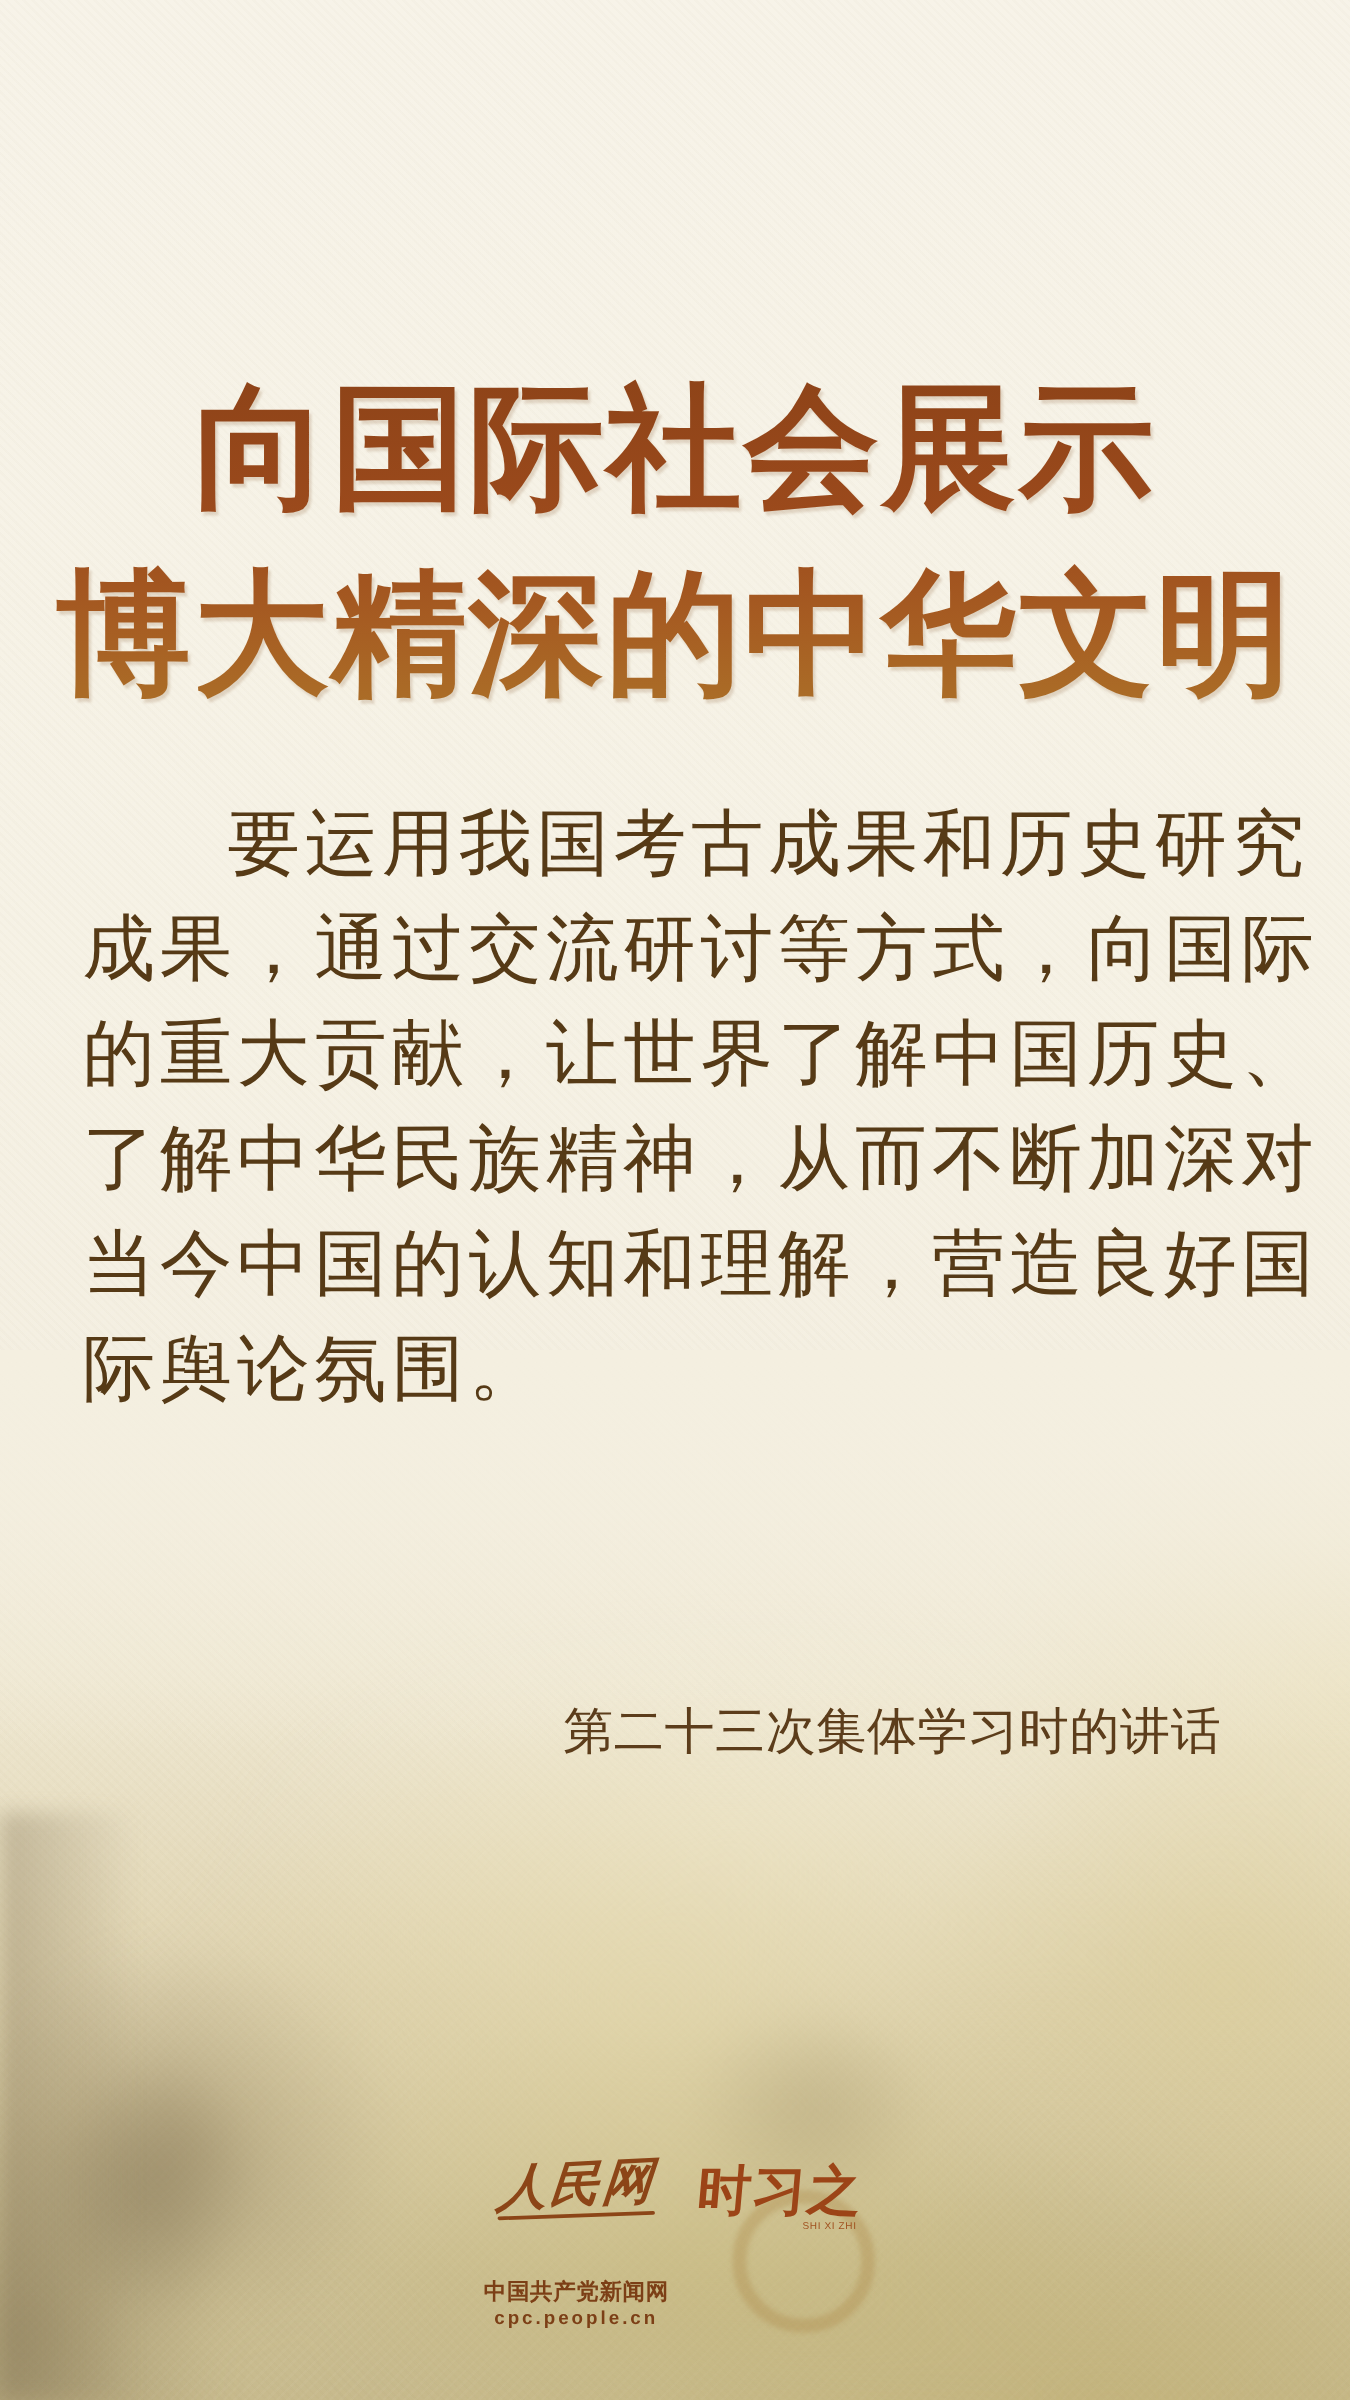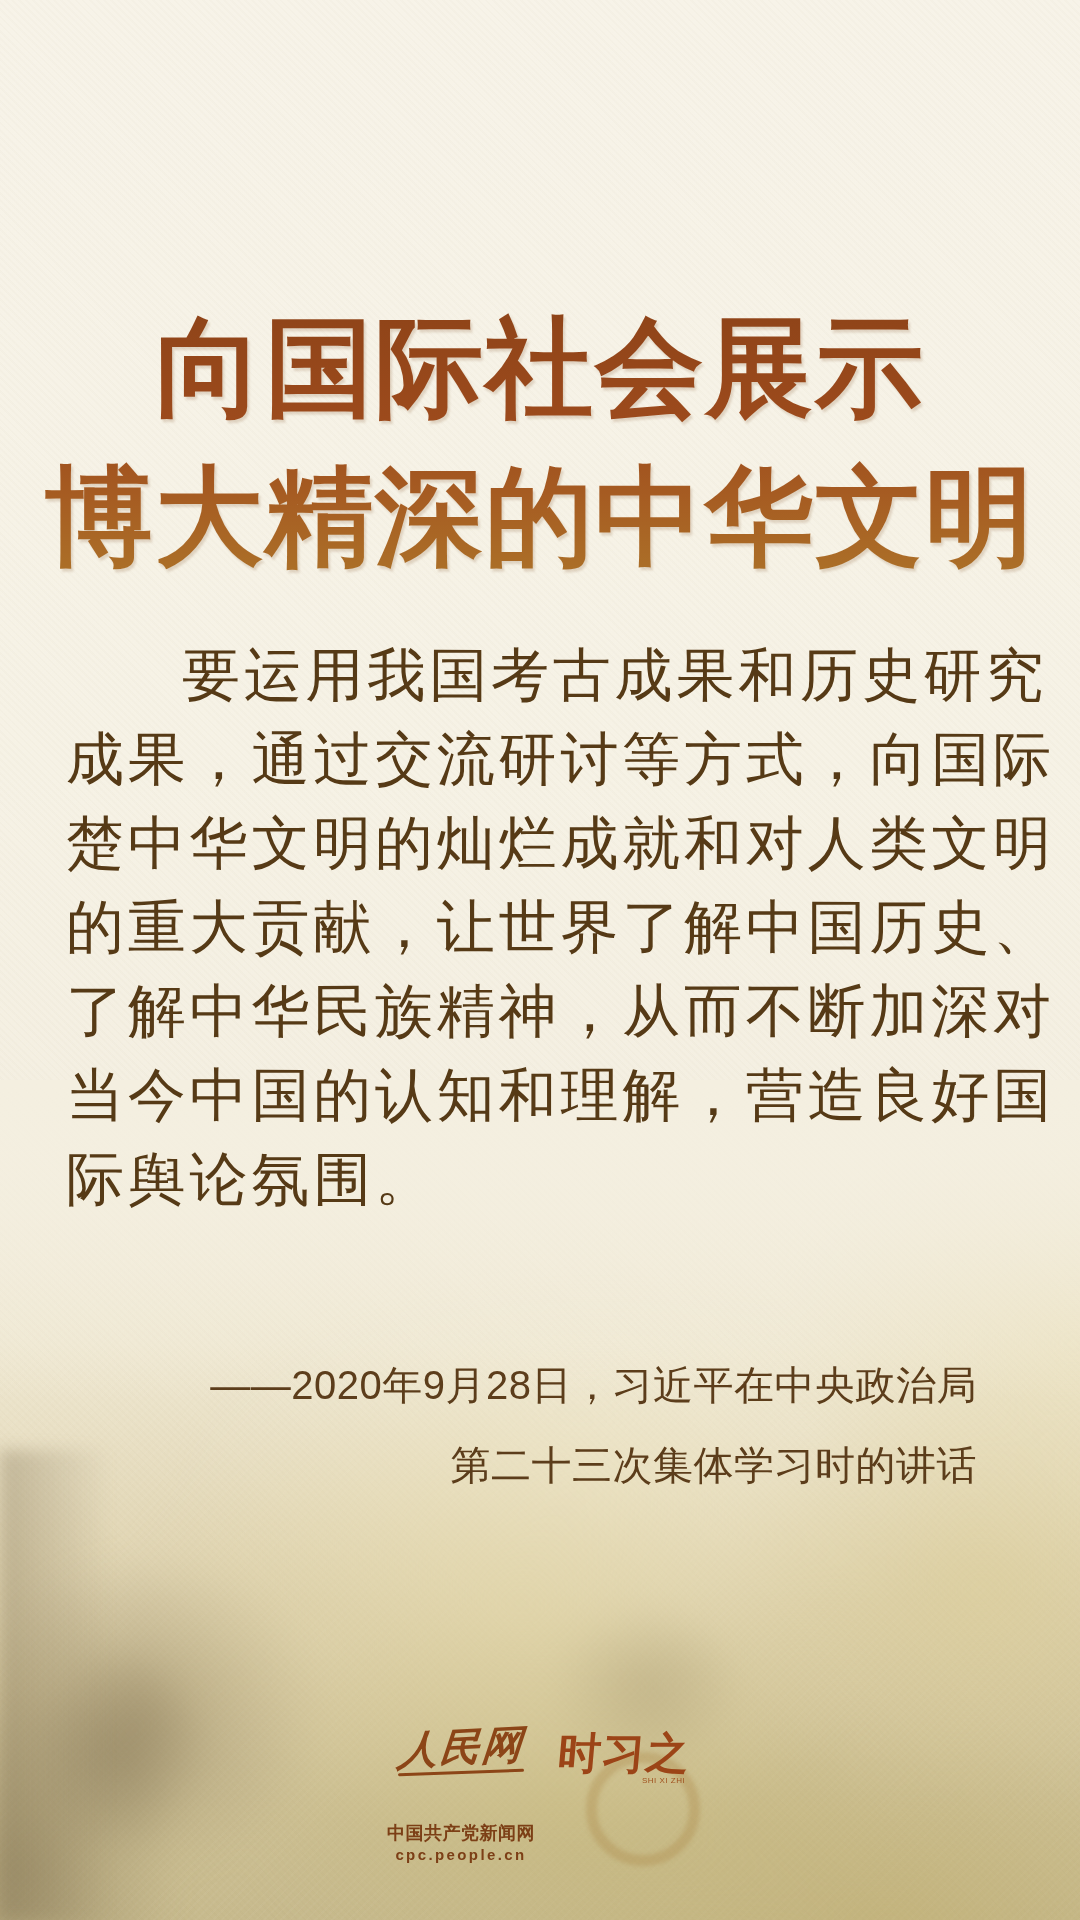--- a/index.html
+++ b/index.html
@@ -55,20 +55,21 @@
     position: absolute; top: 293px; left: 0; width: 100%;
     text-align: center;
     font-weight: 900;
     font-size: 108px;
     line-height: 149px;
     letter-spacing: 2px;
     background: linear-gradient(180deg, #8d4318 0%, #9c4a1c 42%, #a65c22 68%, #ad7429 100%);
     -webkit-background-clip: text; background-clip: text;
     color: transparent; -webkit-text-fill-color: transparent;
     filter: drop-shadow(2px 3px 1px rgba(120,70,30,0.18));
+    font-family: Liberation Mono, monospace;
   }
 
   
   .quote {
     position: absolute; top: 633px; left: 66px; width: 960px;
     font-size: 58px;
     line-height: 84px;
     letter-spacing: 3.8px;
     color: #563a16;
   }
@@ -143,29 +144,27 @@
   <div class="left-shadow-strip"></div>
 
   <div class="title">
     <div>向国际社会展示</div>
     <div>博大精深的中华文明</div>
   </div>
 
   <div class="quote">
     <div class="line indent">要运用我国考古成果和历史研究</div>
     <div class="line">成果，通过交流研讨等方式，向国际</div>
-    <div class="line">楚中华文明的灿烂成就和对人类文明</div>
     <div class="line">的重大贡献，让世界了解中国历史、</div>
     <div class="line">了解中华民族精神，从而不断加深对</div>
     <div class="line">当今中国的认知和理解，营造良好国</div>
     <div class="line">际舆论氛围。</div>
   </div>
 
   <div class="attribution">
-    <div>——2020年9月28日，习近平在中央政治局</div>
     <div>第二十三次集体学习时的讲话</div>
   </div>
 
   <div class="footer">
     <div class="people-logo">
       <span class="people-script">人民网</span>
       <div class="people-underline"></div>
       <div class="people-subtitle">中国共产党新闻网</div>
       <div class="people-url">cpc.people.cn</div>
     </div>

